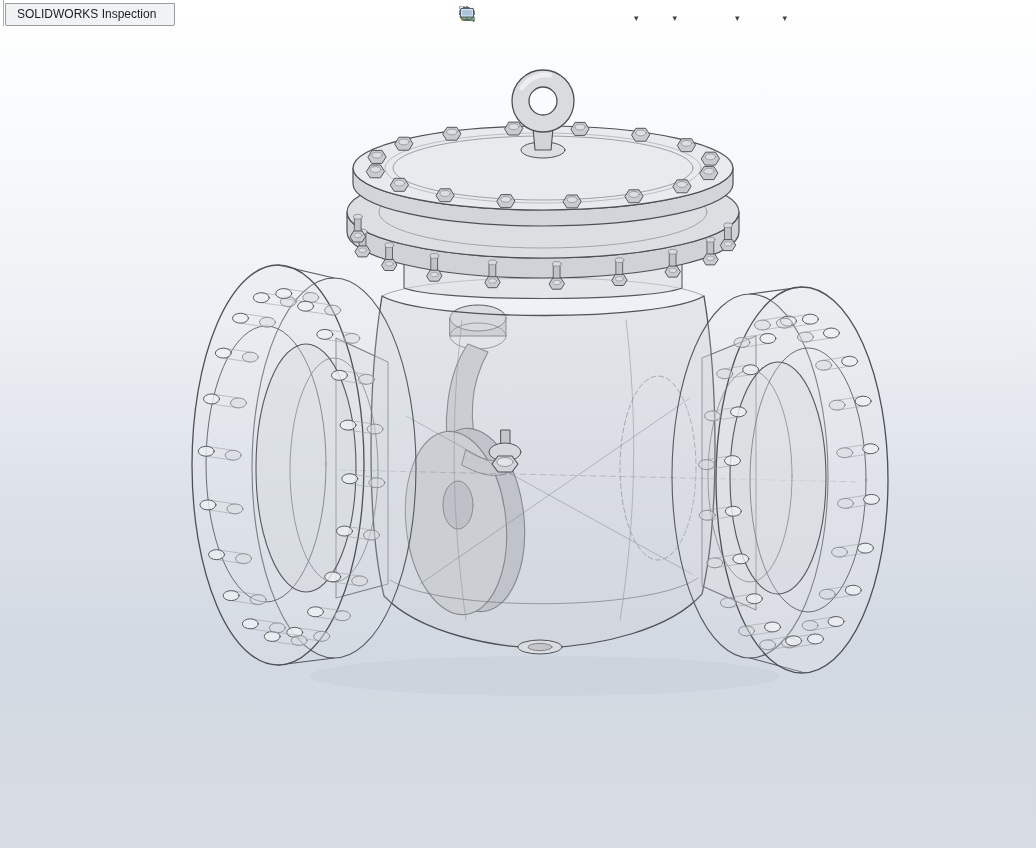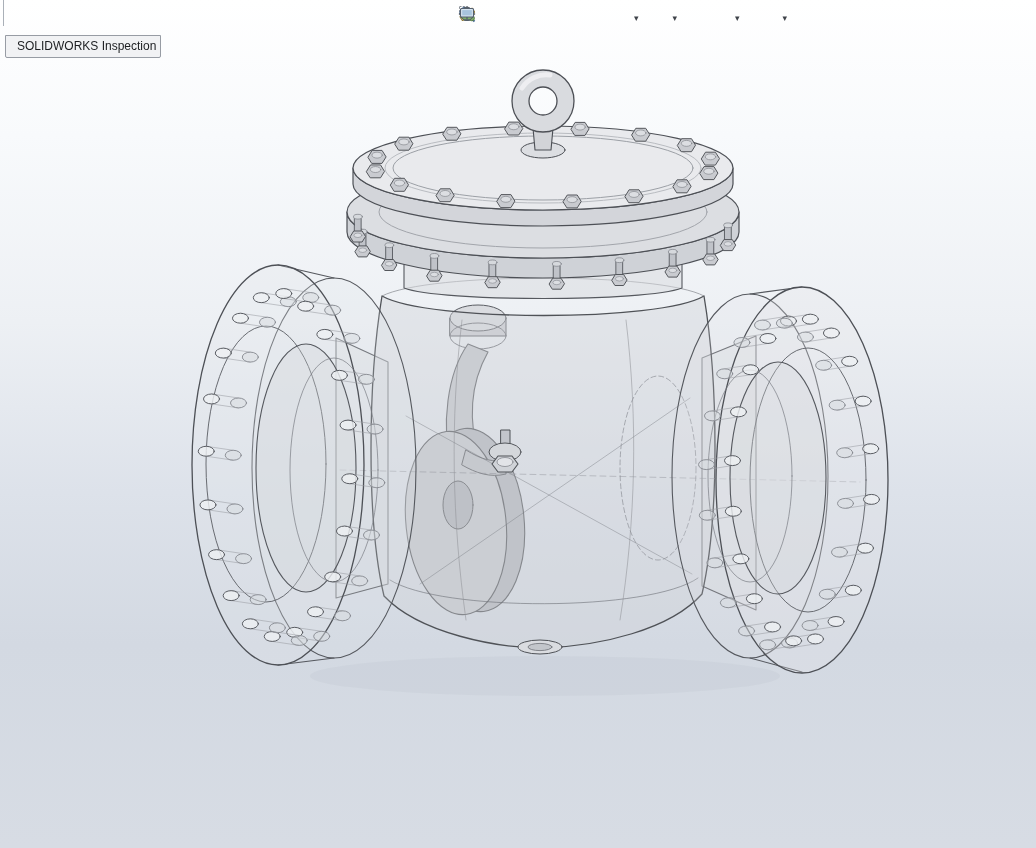--- a/index.html
+++ b/index.html
@@ -9,23 +9,23 @@
     background:#ffffff;
   }
   .viewport{
     position:absolute;inset:0;
     background:linear-gradient(180deg,#ffffff 0%,#f8fafc 16%,#edf0f4 38%,#dde2ea 58%,#d3d9e2 76%,#d7dce4 100%);
   }
   .viewport svg{position:absolute;left:0;top:0;}
   .edge-line{position:absolute;left:3px;top:0;width:1px;height:26px;background:#aab0b8;}
   .tab{
     position:absolute;left:5px;top:3px;z-index:6;
-    padding:3px 4px 4px 11px;
+    padding:3px 18px 4px 11px;
     background:#f1f2f4;border:1px solid #979ca4;border-radius:0 0 2px 2px;
-    font-size:12px;color:#1c1e21;white-space:nowrap;cursor:default;margin-top:32px;
+    font-size:12px;color:#1c1e21;white-space:nowrap;cursor:default;
   }
   .toolbar{
     position:absolute;left:458px;top:5px;z-index:6;
     display:flex;align-items:center;height:26px;
   }
   .tb-btn{
     width:24px;height:24px;display:flex;align-items:center;justify-content:center;
     border-radius:2px;cursor:pointer;flex:0 0 auto;
   }
   .dd{

